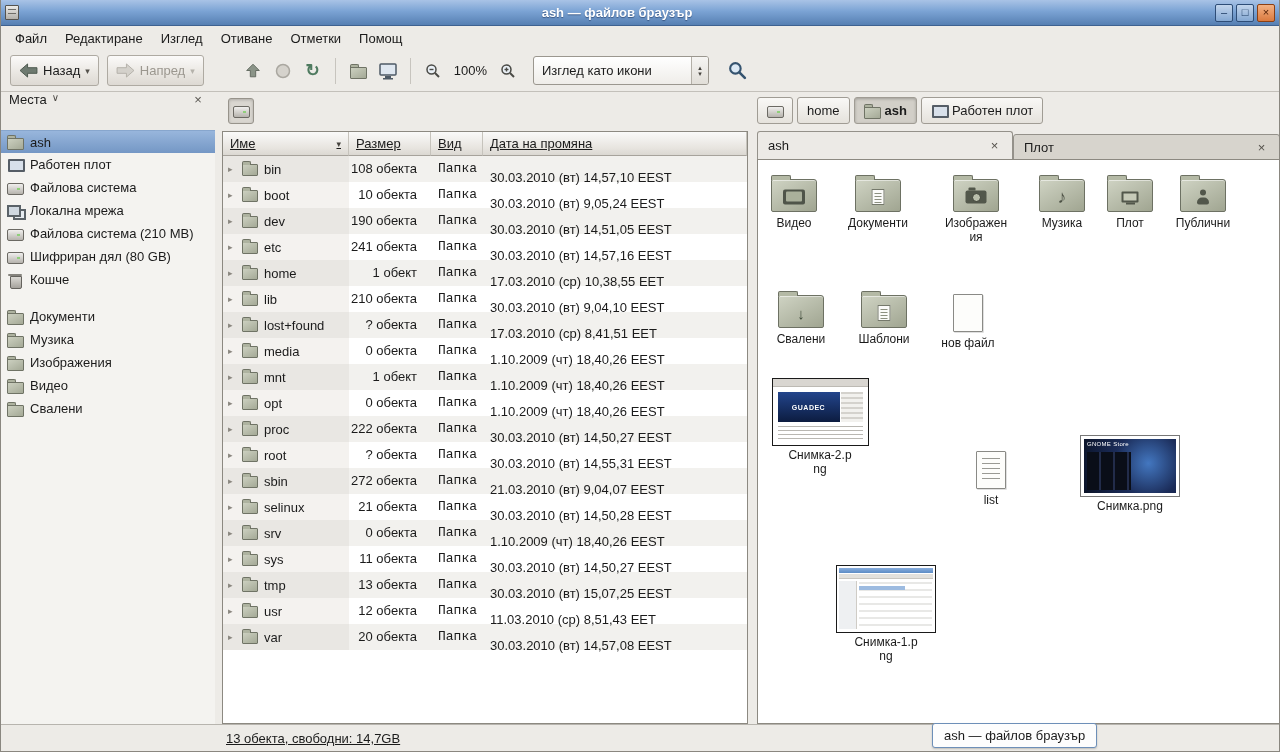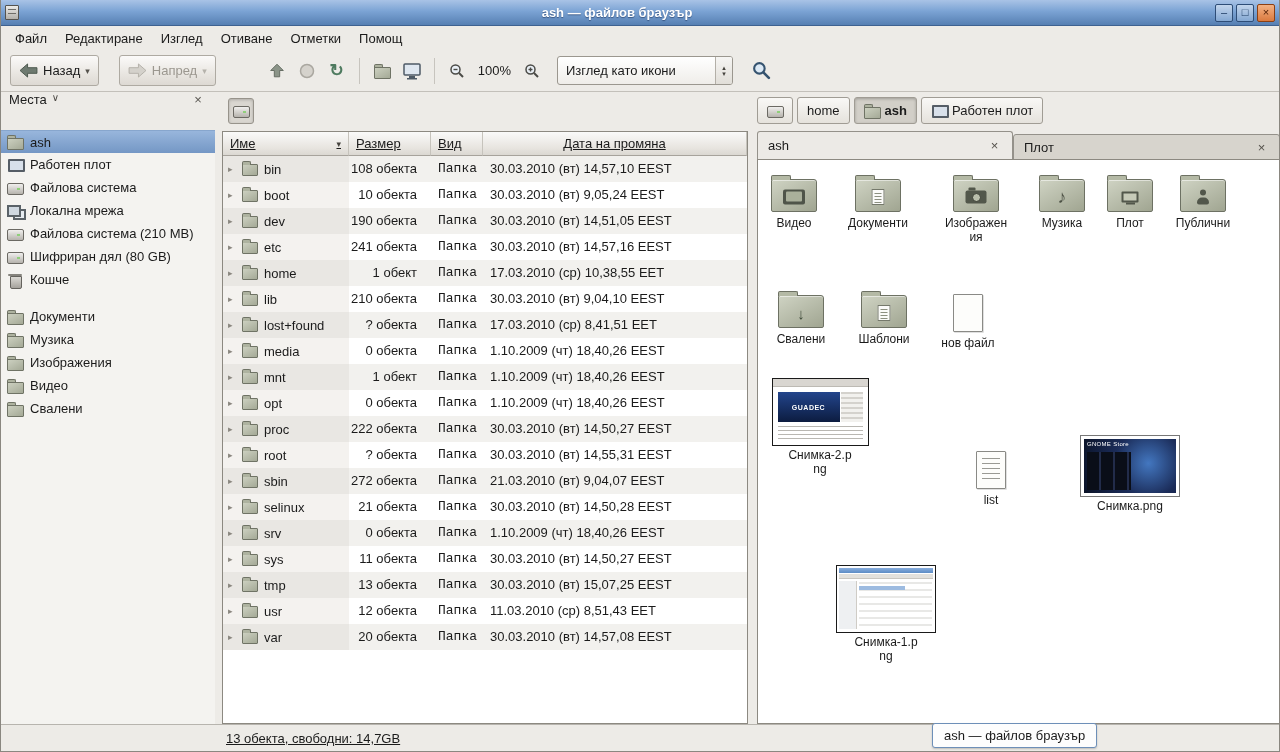--- a/index.html
+++ b/index.html
@@ -23,21 +23,21 @@
   .winbtn.close { background:linear-gradient(#f3b183,#da7a3f); border-color:#8c3f12; color:#4f1d03; }
 
   
   .menubar { position:absolute; left:0; top:26px; width:1280px; height:24px; display:flex;
     align-items:center; padding-left:6px; }
   .mitem { padding:3px 9px; }
   .toolbar { position:absolute; left:0; top:50px; width:1280px; height:42px; display:flex;
     align-items:center; padding:0 10px; border-bottom:1px solid #c3c0ba; }
   .navbtn { display:flex; align-items:center; gap:5px; height:31px; padding:0 8px;
     border:1px solid #aeaaa2; border-radius:3px;
-    background:linear-gradient(#fbfaf9,#e9e6e1 60%,#ddd9d3); margin-right:20px; }
+    background:linear-gradient(#fbfaf9,#e9e6e1 60%,#ddd9d3); margin-right:8px; }
   .navbtn .chev { font-size:9px; color:#55524c; }
   .navbtn.disabled { color:#9b978f; }
   .navbtn.disabled .chev { color:#b5b2ab; }
   .ibtn { width:30px; height:30px; display:flex; align-items:center; justify-content:center; }
   .reload-glyph { font-size:17px; color:#4e7a5f; font-weight:bold; }
   .tsep { width:1px; height:26px; background:#c7c4be; margin:0 7px; }
   .zoomlabel { margin:0 6px; }
   .combo { width:176px; height:29px; margin-left:10px; border:1px solid #9b978f; border-radius:3px;
     background:linear-gradient(#ffffff,#efede9); display:flex; align-items:center; }
   .combo-text { flex:1; padding-left:8px; }
@@ -88,31 +88,31 @@
   .si-trash::before { content:""; position:absolute; left:1px; top:2px; width:14px; height:2px;
     background:#85837d; border-radius:1px; }
 
   
   .pane-list { position:absolute; left:222px; top:131px; width:526px; height:593px;
     border:1px solid #8c8981; background:#fff; overflow:hidden; }
   .lheader { display:flex; height:24px; }
   .hcell { background:linear-gradient(#fafaf9,#e7e4df 70%,#dbd8d2); border-right:1px solid #c6c3bc;
     border-bottom:1px solid #a7a39c; padding:3px 7px; display:flex; align-items:center;text-decoration:underline; }
   .hname { width:126px; justify-content:space-between; }
-  .hsize { width:82px; } .htype { width:52px; } .hdate { flex:1;justify-content:center; }
+  .hsize { width:82px; } .htype { width:52px; } .hdate { flex:1; }
   .sort { font-size:9px; color:#45423d; }
   .row { display:flex; height:26px; align-items:stretch; }
   .row:nth-child(odd)  { background:#f2f1ee; }
   .row:nth-child(even) { background:#ffffff; }
   .cn { width:126px; display:flex; align-items:center; padding-left:5px; }
   .row:nth-child(odd)  .cn { background:#e9e7e3; }
   .row:nth-child(even) .cn { background:#f4f2ef; }
   .cs { width:82px; text-align:right; padding:5px 14px 0 0; }
   .ct { width:52px; padding:5px 0 8px 7px;font-family:Liberation Mono, monospace; }
-  .cd { flex:1; padding:5px 0 0 7px; }
+  .cd { flex:1; padding:14px 0 0 7px; }
   .exp { width:14px; font-size:9px; color:#8a877f; }
   .fs { width:16px; height:12px; background:linear-gradient(150deg,#ccd0c0,#a4a996);
     border:1px solid #6f7365; border-radius:1px; position:relative; flex:none; margin-top:2px; }
   .fs::before { content:""; position:absolute; left:-1px; top:-4px; width:7px; height:3px;
     background:#aeb3a0; border:1px solid #6f7365; border-bottom:none; border-radius:2px 2px 0 0; }
   .nm { margin-left:6px; }
 
   
   .tabbar { position:absolute; left:757px; top:131px; width:523px; height:29px; display:flex; }
   .tab { display:flex; align-items:center; padding:0 10px; border:1px solid #94918a; }

